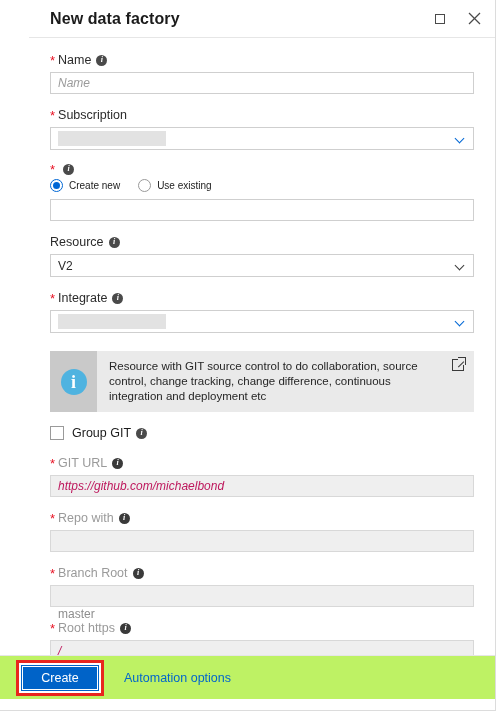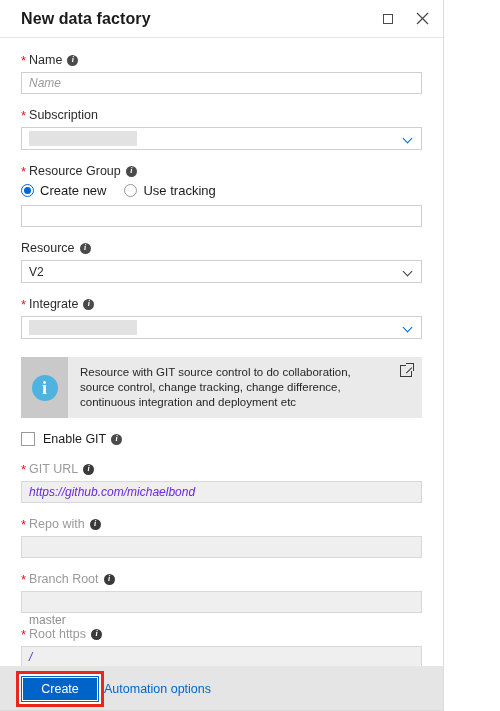--- a/index.html
+++ b/index.html
@@ -6,27 +6,28 @@
     margin: 0;
     padding: 0;
     background: #ffffff;
   }
   body {
     font-family: "Liberation Sans", sans-serif;
     -webkit-font-smoothing: antialiased;
   }
   #blade {
     position: relative;
-    width: 444px;
+    width: 496px;
     height: 711px;
     box-sizing: border-box;
     background: #ffffff;
     border-right: 1px solid #dcdcdc;
     border-bottom: 1px solid #dcdcdc;
     overflow: hidden;
+    padding-left: 29px;
   }
 
   
   .titlebar {
     position: relative;
     height: 37px;
     border-bottom: 1px solid #e6e6e6;
     display: flex;
     align-items: center;
   }
@@ -118,21 +119,21 @@
     box-sizing: border-box;
   }
   .textbox .ph {
     color: #9b9b9b;
     font-style: italic;
   }
   .textbox.disabled {
     background: #efefef;
     border-color: #d8d8d8;
   }
-  .textbox.disabled .ph { color: #6d28d9; }
+  .textbox.disabled .ph { color: #be185d; }
   .textbox.disabled .val { color: #8e8e8e; font-style: normal; margin-top: 36px; }
 
   
   .dropdown {
     height: 23px;
     border: 1px solid #cfcfcf;
     background: #ffffff;
     display: flex;
     align-items: center;
     justify-content: space-between;
@@ -172,21 +173,21 @@
     display: flex;
     align-items: center;
     margin-top: 2px;
     margin-bottom: 7px;
   }
   .radio-opt {
     display: flex;
     align-items: center;
     margin-right: 18px;
     cursor: pointer;
-    font-size: 13px;
+    font-size: 10px;
     color: #1b1b1b;
   }
   .radio {
     width: 13px;
     height: 13px;
     border-radius: 50%;
     border: 1px solid #9a9a9a;
     box-sizing: border-box;
     margin-right: 6px;
     display: flex;
@@ -302,26 +303,26 @@
   .check-label {
     font-size: 12.5px;
     color: #1b1b1b;
   }
 
   
   .footer {
     position: absolute;
     left: 0;
     right: 0;
-    bottom: 0;
+    bottom: 11px;
     height: 43px;
     border-top: 1px solid #e6e6e6;
     display: flex;
     align-items: center;
-    background: #e5e5e5;
+    background: #bef264;
   }
   .create-wrap {
     position: relative;
     margin-left: 16px;
     border: 3px solid #e8251e;
     padding: 2px;
     background: #ffffff;
     display: inline-flex;
   }
   .create-btn {
@@ -332,21 +333,21 @@
     color: #ffffff;
     font-size: 12.5px;
     font-family: "Liberation Sans", sans-serif;
     display: flex;
     align-items: center;
     justify-content: center;
     cursor: pointer;
     box-shadow: inset 0 0 0 1px #ffffff;
   }
   .automation-link {
-    margin-left: 0;
+    margin-left: 20px;
     color: #0066cc;
     font-size: 12.5px;
     cursor: pointer;
   }
 </style>
 </head>
 <body>
 
 <div id="blade">
 
@@ -385,31 +386,30 @@
       </div>
       <div class="dropdown">
         <span class="redacted"></span>
         <span class="chev blue"></span>
       </div>
     </div>
 
     <div class="field">
       <div class="label-row">
         <span class="req">*</span>
-        <span>Resource Group</span>
         <span class="info-dot">i</span>
       </div>
       <div class="radio-row">
         <div class="radio-opt">
           <span class="radio on"></span>
           <span>Create new</span>
         </div>
         <div class="radio-opt">
           <span class="radio"></span>
-          <span>Use tracking</span>
+          <span>Use existing</span>
         </div>
       </div>
       <div class="textbox">
         <span class="ph"></span>
       </div>
     </div>
 
     <div class="field">
       <div class="label-row">
         <span>Resource</span>
@@ -438,21 +438,21 @@
         <div class="i-circle">i</div>
       </div>
       <div class="banner-text">Resource with GIT source control to do collaboration, source control, change tracking, change difference, continuous integration and deployment etc</div>
       <div class="banner-link-cell">
         <span class="ext-icon"></span>
       </div>
     </div>
 
     <div class="check-row">
       <span class="checkbox"></span>
-      <span class="check-label">Enable GIT</span>
+      <span class="check-label">Group GIT</span>
       <span class="info-dot">i</span>
     </div>
 
     <div class="field">
       <div class="label-row disabled">
         <span class="req">*</span>
         <span>GIT URL</span>
         <span class="info-dot disabled">i</span>
       </div>
       <div class="textbox disabled">

